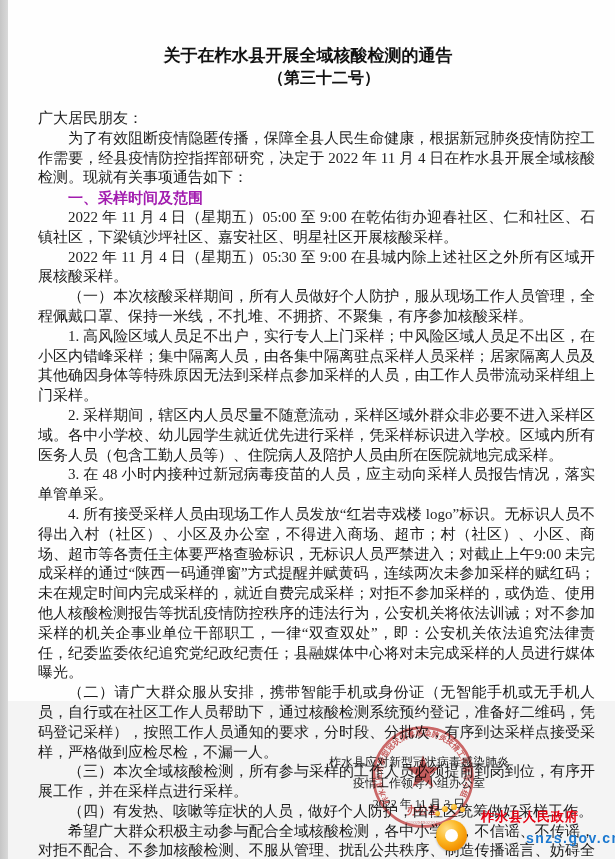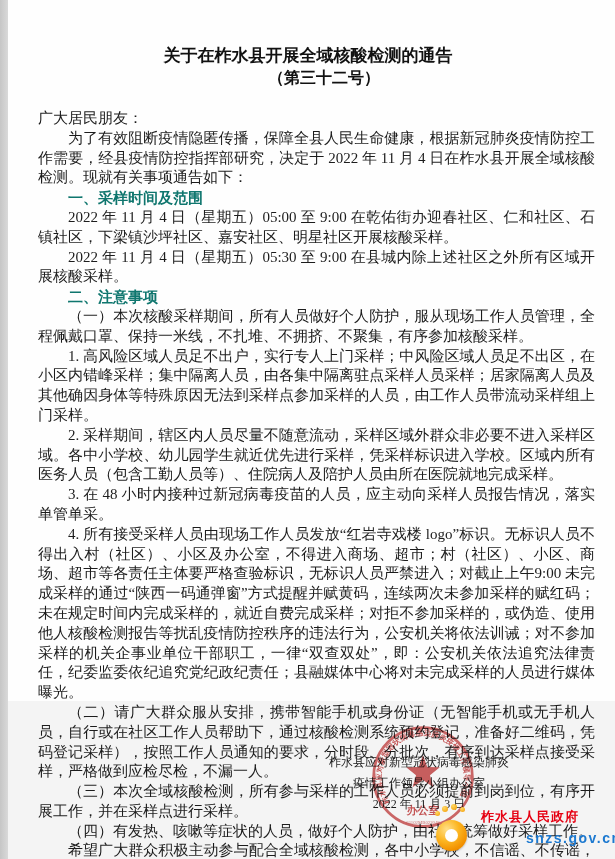--- a/index.html
+++ b/index.html
@@ -32,21 +32,21 @@
   .doc-body{
     position:absolute;left:38px;top:109px;width:557px;
     font-size:15px;line-height:19.8px;color:#1c1c1c;
     text-align:justify;
   }
   .doc-body p{margin:0;padding:0;text-indent:2em;}
   .doc-body p.greeting{text-indent:0;}
   .doc-body p.heading{
     font-weight:bold;
     font-family:"Liberation Sans", sans-serif;
-    color:#0f766e;
+    color:#a21caf;
   }
   .signature-block{
     position:absolute;left:314px;top:752px;width:210px;
     text-align:center;font-size:12px;line-height:21px;color:#1c1c1c;
   }
   .seal{
     position:absolute;left:371px;top:725px;width:104px;height:104px;
     opacity:0.85;mix-blend-mode:multiply;
   }
   .footer-logo{
@@ -94,21 +94,20 @@
     <div class="title-line1">关于在柞水县开展全域核酸检测的通告</div>
     <div class="title-line2">（第三十二号）</div>
   </div>
 
   <div class="doc-body">
     <p class="greeting">广大居民朋友：</p>
     <p>为了有效阻断疫情隐匿传播，保障全县人民生命健康，根据新冠肺炎疫情防控工作需要，经县疫情防控指挥部研究，决定于 2022 年 11 月 4 日在柞水县开展全域核酸检测。现就有关事项通告如下：</p>
     <p class="heading">一、采样时间及范围</p>
     <p>2022 年 11 月 4 日（星期五）05:00 至 9:00 在乾佑街办迎春社区、仁和社区、石镇社区，下梁镇沙坪社区、嘉安社区、明星社区开展核酸采样。</p>
     <p>2022 年 11 月 4 日（星期五）05:30 至 9:00 在县城内除上述社区之外所有区域开展核酸采样。</p>
-    <p class="heading">二、注意事项</p>
     <p>（一）本次核酸采样期间，所有人员做好个人防护，服从现场工作人员管理，全程佩戴口罩、保持一米线，不扎堆、不拥挤、不聚集，有序参加核酸采样。</p>
     <p>1. 高风险区域人员足不出户，实行专人上门采样；中风险区域人员足不出区，在小区内错峰采样；集中隔离人员，由各集中隔离驻点采样人员采样；居家隔离人员及其他确因身体等特殊原因无法到采样点参加采样的人员，由工作人员带流动采样组上门采样。</p>
     <p>2. 采样期间，辖区内人员尽量不随意流动，采样区域外群众非必要不进入采样区域。各中小学校、幼儿园学生就近优先进行采样，凭采样标识进入学校。区域内所有医务人员（包含工勤人员等）、住院病人及陪护人员由所在医院就地完成采样。</p>
     <p>3. 在 48 小时内接种过新冠病毒疫苗的人员，应主动向采样人员报告情况，落实单管单采。</p>
     <p>4. 所有接受采样人员由现场工作人员发放“红岩寺戏楼 logo”标识。无标识人员不得出入村（社区）、小区及办公室，不得进入商场、超市；村（社区）、小区、商场、超市等各责任主体要严格查验标识，无标识人员严禁进入；对截止上午9:00 未完成采样的通过“陕西一码通弹窗”方式提醒并赋黄码，连续两次未参加采样的赋红码；未在规定时间内完成采样的，就近自费完成采样；对拒不参加采样的，或伪造、使用他人核酸检测报告等扰乱疫情防控秩序的违法行为，公安机关将依法训诫；对不参加采样的机关企事业单位干部职工，一律“双查双处”，即：公安机关依法追究法律责任，纪委监委依纪追究党纪政纪责任；县融媒体中心将对未完成采样的人员进行媒体曝光。</p>
     <p>（二）请广大群众服从安排，携带智能手机或身份证（无智能手机或无手机人员，自行或在社区工作人员帮助下，通过核酸检测系统预约登记，准备好二维码，凭码登记采样），按照工作人员通知的要求，分时段、分批次，有序到达采样点接受采样，严格做到应检尽检，不漏一人。</p>
     <p>（三）本次全域核酸检测，所有参与采样的工作人员必须提前到岗到位，有序开展工作，并在采样点进行采样。</p>
     <p>（四）有发热、咳嗽等症状的人员，做好个人防护，由社区统筹做好采样工作。</p>
     <p>希望广大群众积极主动参与配合全域核酸检测，各中小学校，不信谣、不传谣，对拒不配合、不参加核酸检测、不服从管理、扰乱公共秩序、制造传播谣言、妨碍全域核酸检测工作或造成其他严重后果的人员，由公安机关从严追究法律责任。</p>
   </div>

